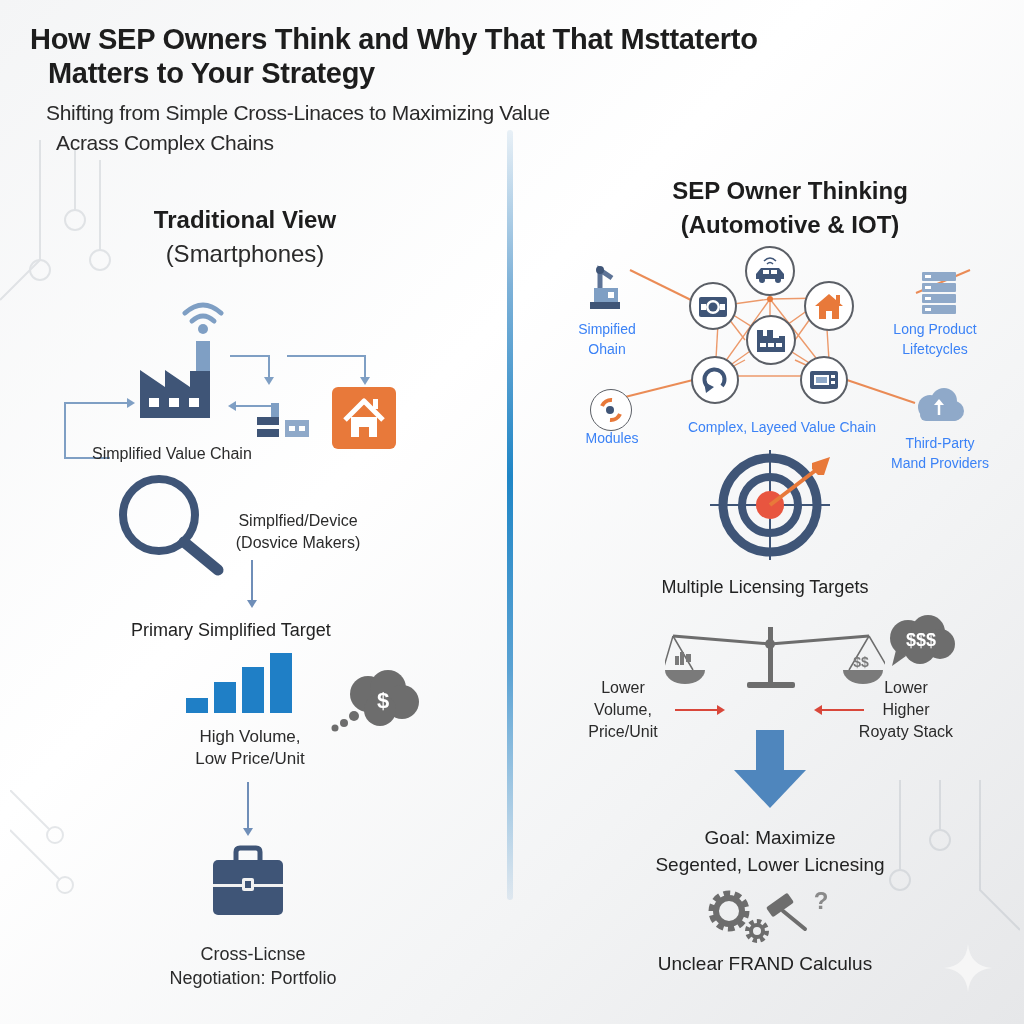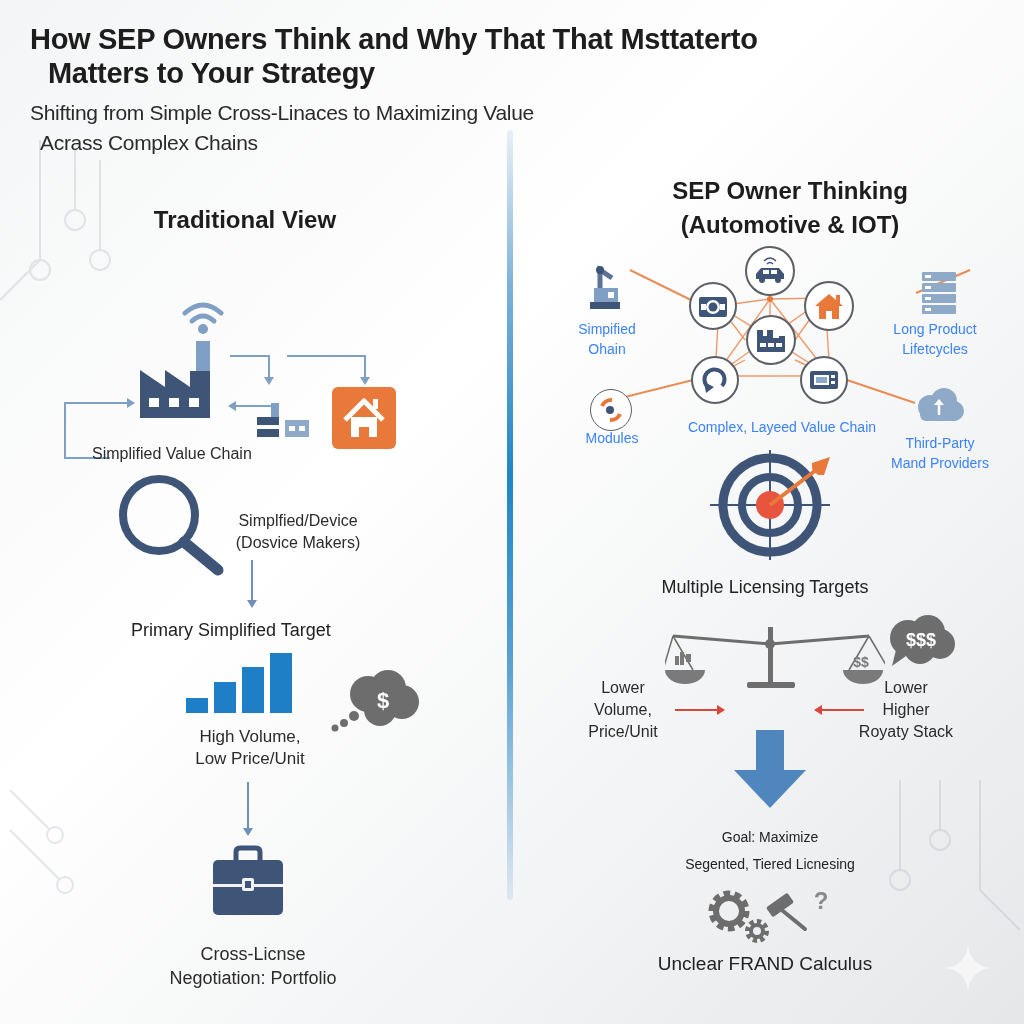--- a/index.html
+++ b/index.html
@@ -12,21 +12,21 @@
   }
   .abs { position: absolute; }
   .center { text-align: center; }
   .title {
     left: 30px; top: 22px; width: 900px;
     font-weight: bold; font-size: 29px; line-height: 34px; color: #1d1d1d;
     letter-spacing: -0.3px;
   }
   .title .l2 { display: block; padding-left: 18px; }
   .subtitle {
-    left: 30px; top: 98px; width: 700px;
+    left: 46px; top: 98px; width: 700px;
     font-size: 21px; line-height: 30px; color: #2a2a2a;
     letter-spacing: -0.3px;
   }
   .subtitle .l2 { display: block; padding-left: 2px; margin-left: 8px; }
   .divider {
     left: 507px; top: 130px; width: 6px; height: 770px;
     background: linear-gradient(to bottom, rgba(120,170,210,0.15), #7fb2d8 20%, #1f86c6 45%, #5aa2d3 70%, rgba(140,180,215,0.2));
     border-radius: 3px;
   }
   .h2 { font-weight: bold; font-size: 24px; color: #1d1d1d; }
@@ -77,20 +77,21 @@
 </div>
 <div class="abs subtitle">
   <span>Shifting from Simple Cross-Linaces to Maximizing Value</span>
   <span class="l2">Acrass Complex Chains</span>
 </div>
 
 <div class="abs divider"></div>
 
 <div class="abs center" style="left:100px;top:206px;width:290px">
   <div class="h2">Traditional View</div>
+  <div class="h2sub" style="margin-top:6px">(Smartphones)</div>
 </div>
 
 <svg class="abs" style="left:55px;top:295px" width="360" height="170">
 
   <g fill="none" stroke="#7f9fc4" stroke-width="5" stroke-linecap="round">
     <path d="M130 18 Q148 2 166 18"></path>
     <path d="M137 26 Q148 16 159 26"></path>
   </g>
   <circle cx="148" cy="34" r="5" fill="#7f9fc4"></circle>
 
@@ -383,23 +384,23 @@
   <div>Lower</div>
   <div>Higher</div>
   <div>Royaty Stack</div>
 </div>
 
 <svg class="abs" style="left:732px;top:730px" width="76" height="80">
   <rect x="24" y="0" width="28" height="40" fill="#4f86bd"></rect>
   <polygon points="2,40 74,40 38,78" fill="#4f86bd"></polygon>
 </svg>
 
-<div class="abs center" style="left:600px;top:824px;width:340px;font-size:14px;line-height:27px;color:#222">
+<div class="abs center" style="left:600px;top:824px;width:340px;font-size:19px;line-height:27px;color:#222">
   <div>Goal: Maximize</div>
-  <div>Segented, Tiered Licnesing</div>
+  <div>Segented, Lower Licnesing</div>
 </div>
 
 <svg class="abs" style="left:705px;top:885px" width="130" height="65">
   <g>
     <circle cx="24" cy="26" r="16" fill="none" stroke="#6d6d6d" stroke-width="9" stroke-dasharray="6 4"></circle>
     <circle cx="24" cy="26" r="13" fill="none" stroke="#6d6d6d" stroke-width="6"></circle>
     <circle cx="52" cy="46" r="9" fill="none" stroke="#6d6d6d" stroke-width="6" stroke-dasharray="4 3"></circle>
     <circle cx="52" cy="46" r="6" fill="none" stroke="#6d6d6d" stroke-width="4"></circle>
   </g>
   <g>

